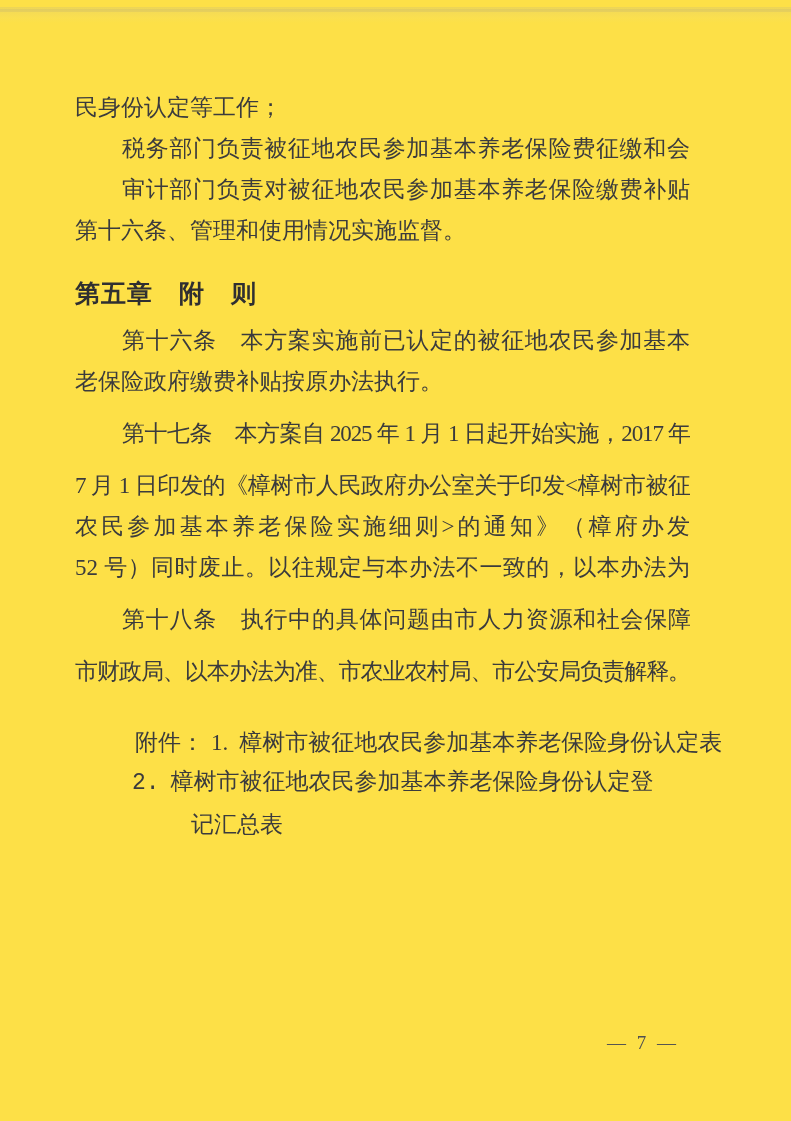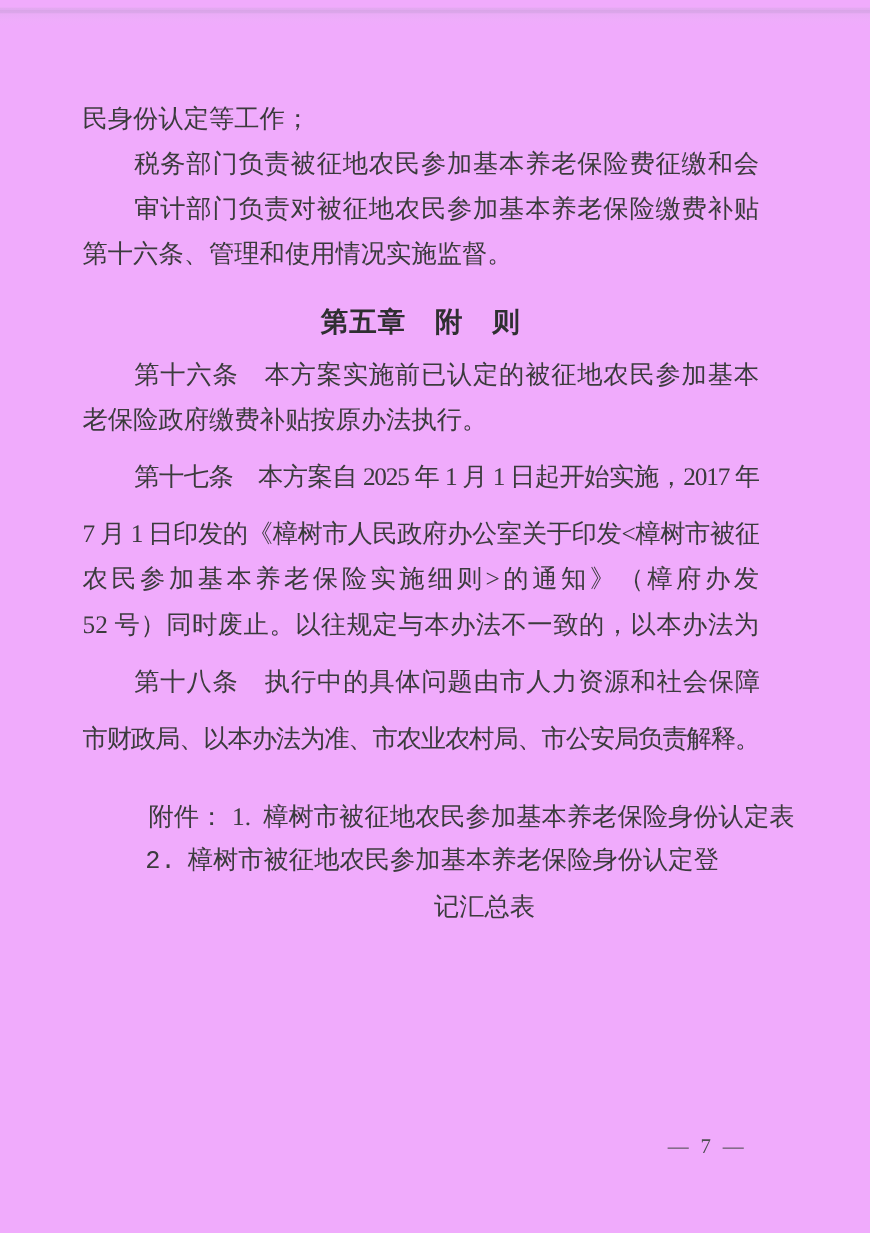--- a/index.html
+++ b/index.html
@@ -5,21 +5,21 @@
   html, body { margin: 0; padding: 0; }
   body {
     font-family: "Liberation Serif", "DejaVu Serif", serif;
     background: #e8e8e8;
   }
   .page {
     position: relative;
     width: 791px;
     height: 1121px;
     margin: 0 auto;
-    background: #f0abfc;
+    background: #fde047;
     overflow: hidden;
   }
   
   .scan-artifact-top {
     position: absolute;
     top: 7px; left: 0;
     width: 100%; height: 16px;
     background: linear-gradient(180deg,
       rgba(148,152,172,0.16) 0%,
       rgba(178,182,200,0.10) 35%,
@@ -54,37 +54,36 @@
     overflow: hidden;
   }
   .indent { text-indent: 47px; }
   .compress { letter-spacing: -1.1px; margin-top: 11px; }
   .chapter-heading {
     font-family: "Liberation Sans", "DejaVu Sans", sans-serif;
     font-weight: 700;
     font-size: 25px;
     line-height: 41px;
     height: 41px;
-    text-align: center;
     letter-spacing: 1px;
     color: #2f2f31;
     margin-top: 22px;
     margin-bottom: 6px;
   }
   .attachments { margin-top: 30px; }
   .att-row {
     font-size: 23px;
     line-height: 41px;
     height: 41px;
     white-space: nowrap;
     color: #3b3b3d;
   }
   .att-row-1 { margin-left: 60px; }
   .att-row-2 { margin-left: 57px; font-family: Liberation Mono, monospace; }
-  .att-row-3 { margin-left: 116px; text-align: center; }
+  .att-row-3 { margin-left: 116px; }
   .att-label { margin-right: 7px; }
   .att-num { margin-right: 11px; }
   .page-number {
     position: absolute;
     top: 1030px;
     right: 112px;
     font-size: 19px;
     line-height: 26px;
     letter-spacing: 3px;
     color: #4f4f52;

